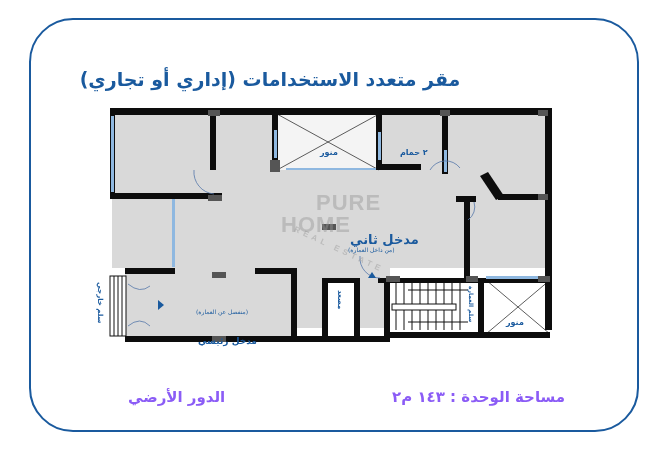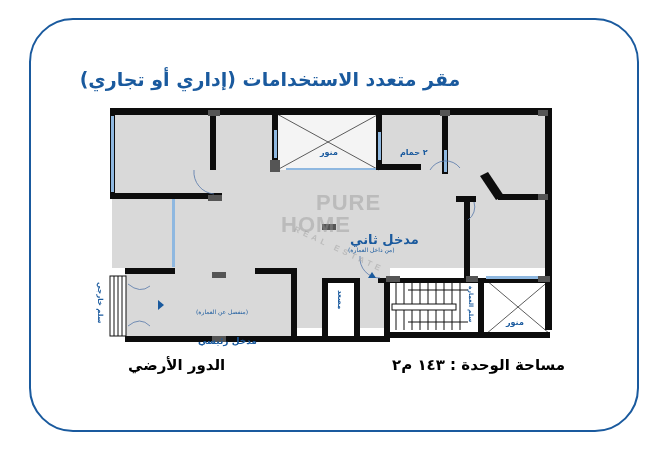--- a/index.html
+++ b/index.html
@@ -3,21 +3,21 @@
 <meta charset="utf-8">
 <style>
   html, body { margin:0; padding:0; background:#ffffff; }
   body { width:668px; height:452px; position:relative; overflow:hidden; font-family:"DejaVu Sans", sans-serif; }
   .frame { position:absolute; left:29px; top:18px; width:610px; height:414px; border:2px solid #1a5a9e; border-radius:44px; box-sizing:border-box; }
   .title { position:absolute; left:0; width:540px; top:68px; text-align:center; direction:rtl; color:#1a5a9e; font-weight:bold; font-size:19px; }
   .plan { position:absolute; left:0; top:0; width:668px; height:452px; }
   .lbl { position:absolute; direction:rtl; color:#1a5a9e; font-weight:bold; white-space:nowrap; }
   .sub { position:absolute; direction:rtl; color:#1a5a9e; font-size:6px; white-space:nowrap; }
   .vlbl { position:absolute; direction:rtl; color:#1a5a9e; font-size:7px; font-weight:bold; white-space:nowrap; writing-mode:vertical-rl; }
-  .foot { position:absolute; direction:rtl; color:#000000; font-weight:bold; font-size:15px; white-space:nowrap; }
+  .foot { position:absolute; direction:rtl; color:#8b5cf6; font-weight:bold; font-size:15px; white-space:nowrap;margin-top:32px; }
   .wm { position:absolute; color:rgba(150,150,150,0.45); font-weight:bold; font-family:"Liberation Sans", sans-serif; letter-spacing:1px; }
 </style>
 </head>
 <body>
 
 <div class="frame"></div>
 
 <div class="title">مقر متعدد الاستخدامات (إداري أو تجاري)</div>
 
 <svg class="plan" viewBox="0 0 668 452" xmlns="http://www.w3.org/2000/svg">

